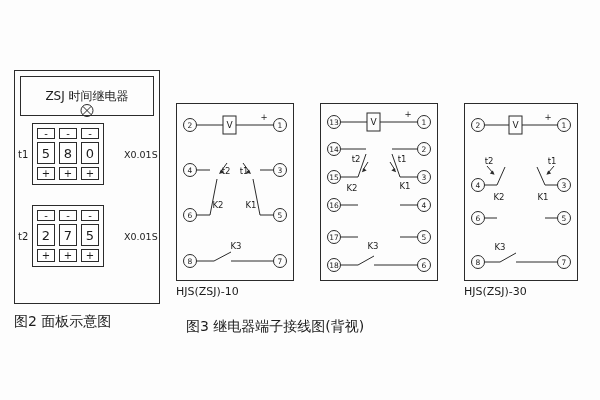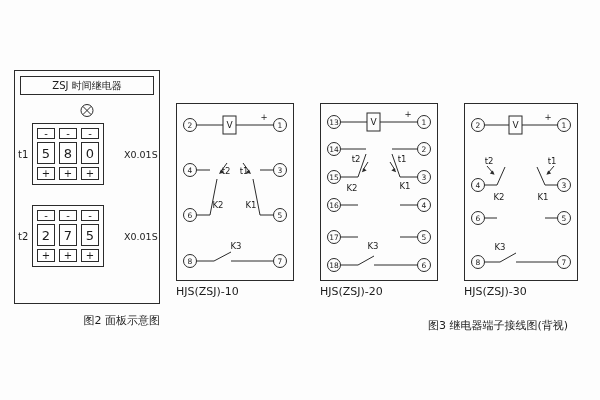--- a/index.html
+++ b/index.html
@@ -2,36 +2,36 @@
 <html><head>
 <meta charset="utf-8">
 <style>
   *{margin:0;padding:0;box-sizing:border-box}
   html,body{width:600px;height:400px}
   body{font-family:"DejaVu Sans","Liberation Sans",sans-serif;background:#fdfdfd;color:#1c1c1c}
   .stage{position:relative;width:600px;height:400px;background:#fdfdfd;overflow:hidden}
 
   
   .panel{position:absolute;left:14px;top:70px;width:146px;height:234px;border:1px solid #2b2b2b;background:#fdfdfd}
-  .panel-title{position:absolute;left:5px;top:5px;width:134px;height:19px;border:1px solid #2b2b2b;display:flex;align-items:center;justify-content:center;font-size:10px;white-space:nowrap}
+  .panel-title{position:absolute;left:5px;top:5px;width:134px;height:40px;border:1px solid #2b2b2b;display:flex;align-items:center;justify-content:center;font-size:12px;white-space:nowrap}
   .lamp{position:absolute;left:50%;top:32px;transform:translateX(-50%)}
   .digit-row{position:absolute;left:3px;width:140px;height:62px;display:flex;align-items:center}
   .r1{top:52px}.r2{top:134px}
   .row-label{width:14px;font-size:10px}
   .digit-group{border:1px solid #2b2b2b;padding:4px;display:flex;gap:4px;background:#fdfdfd}
   .digit-col{display:flex;flex-direction:column;gap:3px}
   .cell{border:1px solid #2b2b2b;display:flex;align-items:center;justify-content:center;background:#fff}
   .cell.minus{width:18px;height:11px;font-size:10px}
   .cell.digit{width:18px;height:22px;font-size:13px}
   .cell.plus{width:18px;height:13px;font-size:10px}
   .multiplier{font-size:9.5px;margin-left:20px;white-space:nowrap}
   .range-strip{position:absolute;left:0;bottom:0;width:100%;height:26px;border-top:1px solid #2b2b2b;display:flex;align-items:center;justify-content:center;font-size:9.5px;white-space:nowrap}
 
   
-  .caption{position:absolute;text-align:right;font-size:11px}
+  .caption{position:absolute;text-align:left;font-size:14px}
   .cap2{left:14px;top:313px;width:146px}
   .cap3{left:186px;top:318px;width:382px}
 
   
   .diagram{position:absolute;top:103px}
   .d1{left:176px;width:118px}
   .d2{left:320px;width:118px}
   .d3{left:464px;width:114px}
   .diagram-name{text-align:left;font-size:11px;margin-top:4px;white-space:nowrap}
   svg{display:block}
@@ -219,21 +219,20 @@
         <circle class="term" cx="104" cy="74" r="6.5"></circle>
           <text class="num" x="104" y="76.7">3</text>
         <circle class="term" cx="104" cy="102" r="6.5"></circle>
           <text class="num" x="104" y="104.7">4</text>
         <circle class="term" cx="104" cy="134" r="6.5"></circle>
           <text class="num" x="104" y="136.7">5</text>
         <circle class="term" cx="104" cy="162" r="6.5"></circle>
           <text class="num" x="104" y="164.7">6</text>
       </g>
     </svg>
-    <div class="diagram-name">HJS(ZSJ)-20</div>
   </div>
 
   <div class="diagram d3">
     <svg width="114" height="178" viewBox="0 0 114 178">
       <rect class="wire" x="0.5" y="0.5" width="113" height="177"></rect>
       <g>
         <line class="wire" x1="20.5" y1="22" x2="45" y2="22"></line>
         <rect class="wire" x="45" y="13" width="13" height="18"></rect>
         <text class="vlbl" x="51.5" y="25.2">V</text>
         <line class="wire" x1="58" y1="22" x2="93.5" y2="22"></line>

